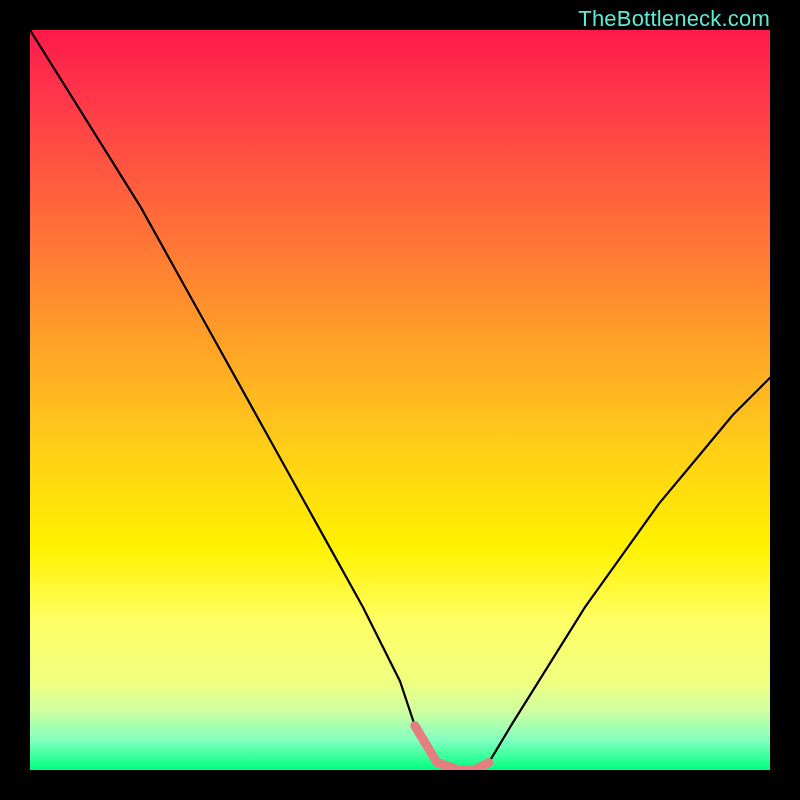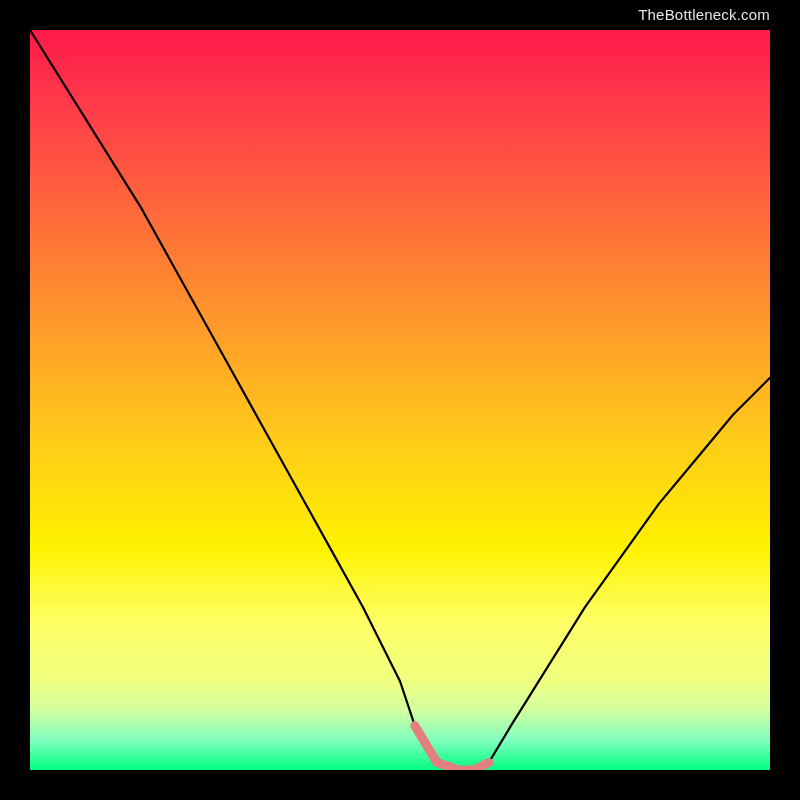--- a/index.html
+++ b/index.html
@@ -28,22 +28,22 @@
       #d0ffa0 92%,
       #80ffc0 96%,
       #00ff80 100%
     );
   }
   .watermark {
     position: absolute;
     top: 6px;
     right: 30px;
     font-family: Arial, Helvetica, sans-serif;
-    font-size: 15px;
-    color: #e5e5e5;
+    font-size: 22px;
+    color: #5eead4;
     font-weight: 500;
     letter-spacing: 0.2px;
   }
   svg.curve {
     position: absolute;
     left: 0; top: 0;
     width: 740px;
     height: 740px;
   }
 </style>

